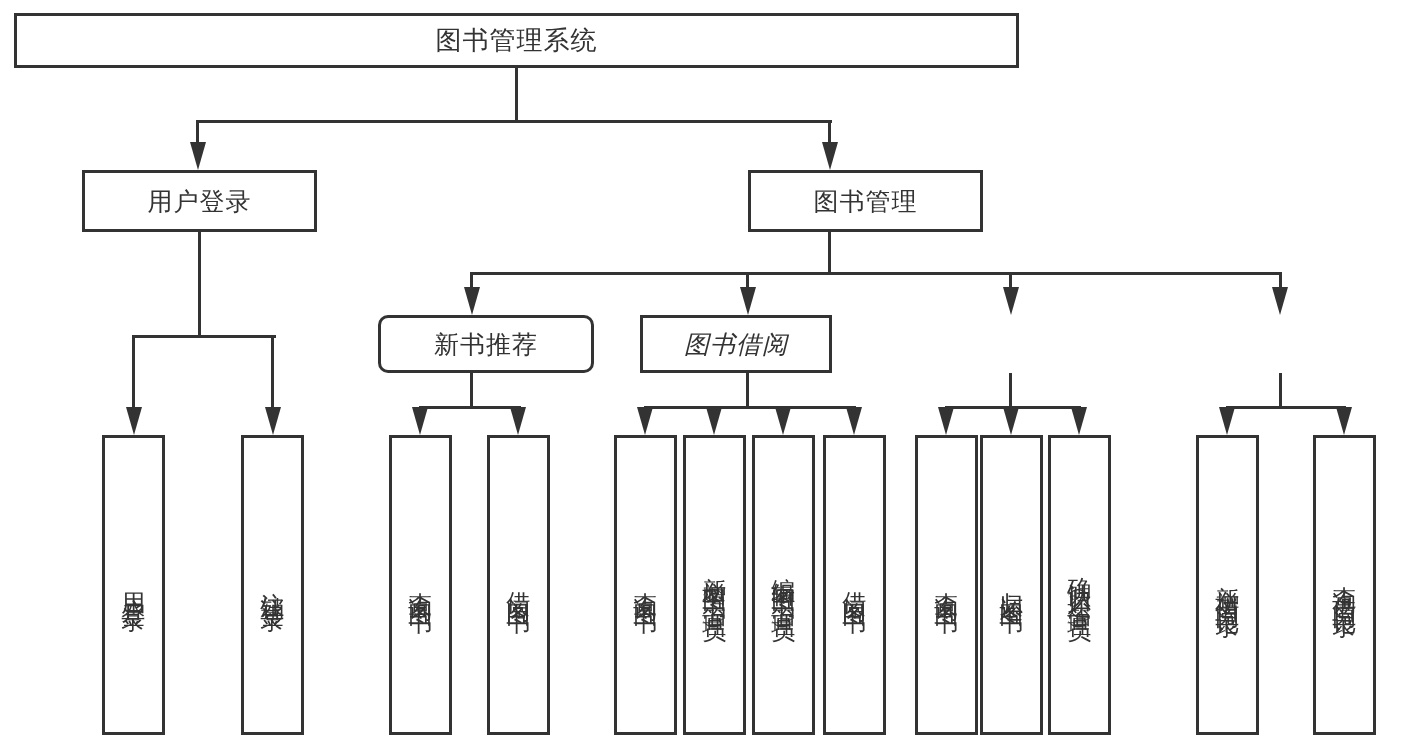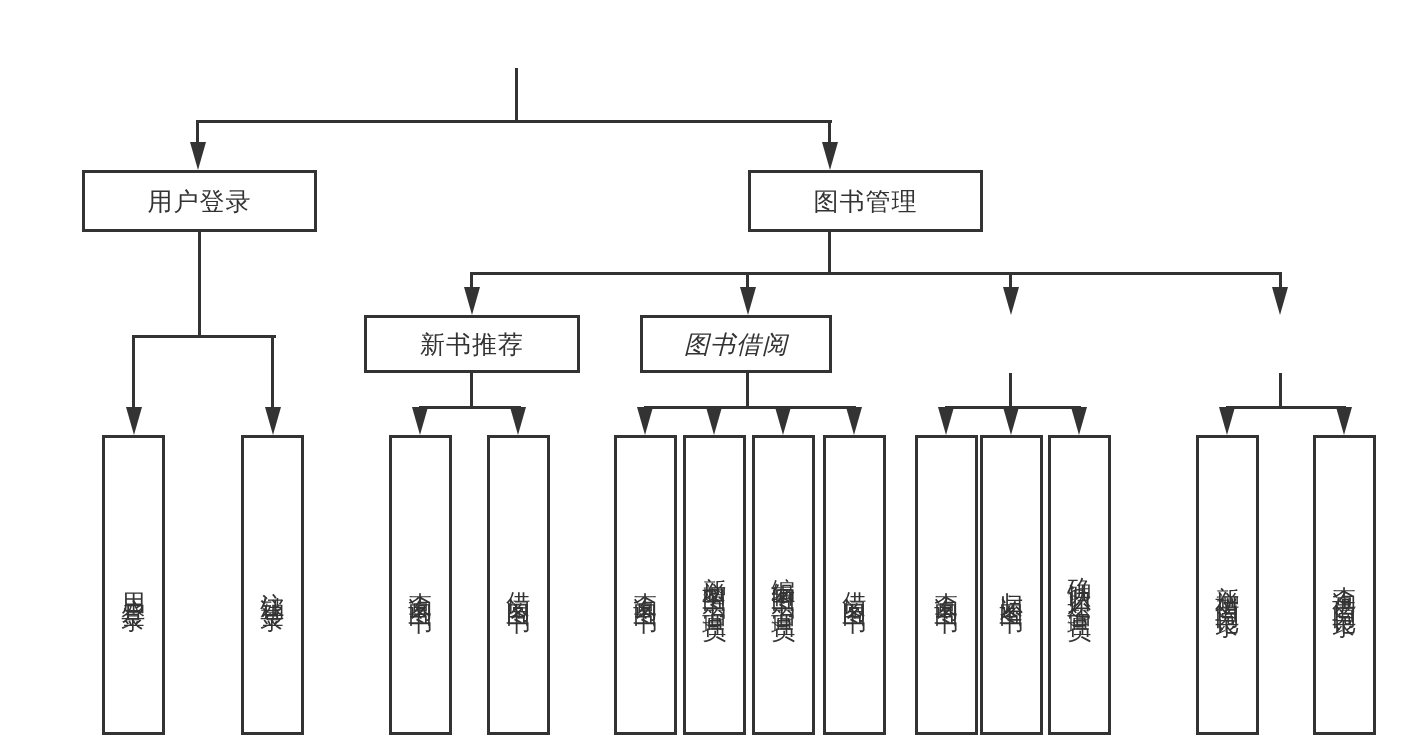--- a/index.html
+++ b/index.html
@@ -56,20 +56,23 @@
     z-index: 10;
     letter-spacing: 1px;
     white-space: nowrap;
   }
 </style>
 </head>
 <body>
 
 <div class="stage">
 
+  <div class="box" style="left:14px; top:13px; width:1005px; height:55px;">
+    <span class="lbl-root">图书管理系统</span>
+  </div>
 
   <div class="vline" style="left:515px; top:68px; height:54px;"></div>
   <div class="hline" style="left:196px; top:120px; width:636px;"></div>
   <div class="vline" style="left:196px; top:120px; height:24px;"></div>
   <div class="arr" style="left:190px; top:142px;"></div>
   <div class="vline" style="left:828px; top:120px; height:24px;"></div>
   <div class="arr" style="left:822px; top:142px;"></div>
 
   <div class="box" style="left:82px; top:170px; width:235px; height:62px;">
     <span class="lbl-mid">用户登录</span>
@@ -89,21 +92,21 @@
   <div class="hline" style="left:470px; top:272px; width:812px;"></div>
   <div class="vline" style="left:470px;  top:272px; height:17px;"></div>
   <div class="arr" style="left:464px;  top:287px;"></div>
   <div class="vline" style="left:746px;  top:272px; height:17px;"></div>
   <div class="arr" style="left:740px;  top:287px;"></div>
   <div class="vline" style="left:1009px; top:272px; height:17px;"></div>
   <div class="arr" style="left:1003px; top:287px;"></div>
   <div class="vline" style="left:1279px; top:272px; height:17px;"></div>
   <div class="arr" style="left:1272px; top:287px;"></div>
 
-  <div class="box" style="left:364px; top:315px; width:216px; height:58px;">
+  <div class="box" style="left:378px; top:315px; width:216px; height:58px;border-radius:10px;">
     <span class="lbl-mid">新书推荐</span>
   </div>
   <div class="box" style="left:640px; top:315px; width:192px; height:58px;font-style:italic;">
     <span class="lbl-mid">图书借阅</span>
   </div>
 
   <div class="vline" style="left:470px; top:373px; height:36px;"></div>
   <div class="hline" style="left:419px; top:406px; width:102px;"></div>
   <div class="arr" style="left:412px; top:407px;"></div>
   <div class="arr" style="left:510px; top:407px;"></div>

